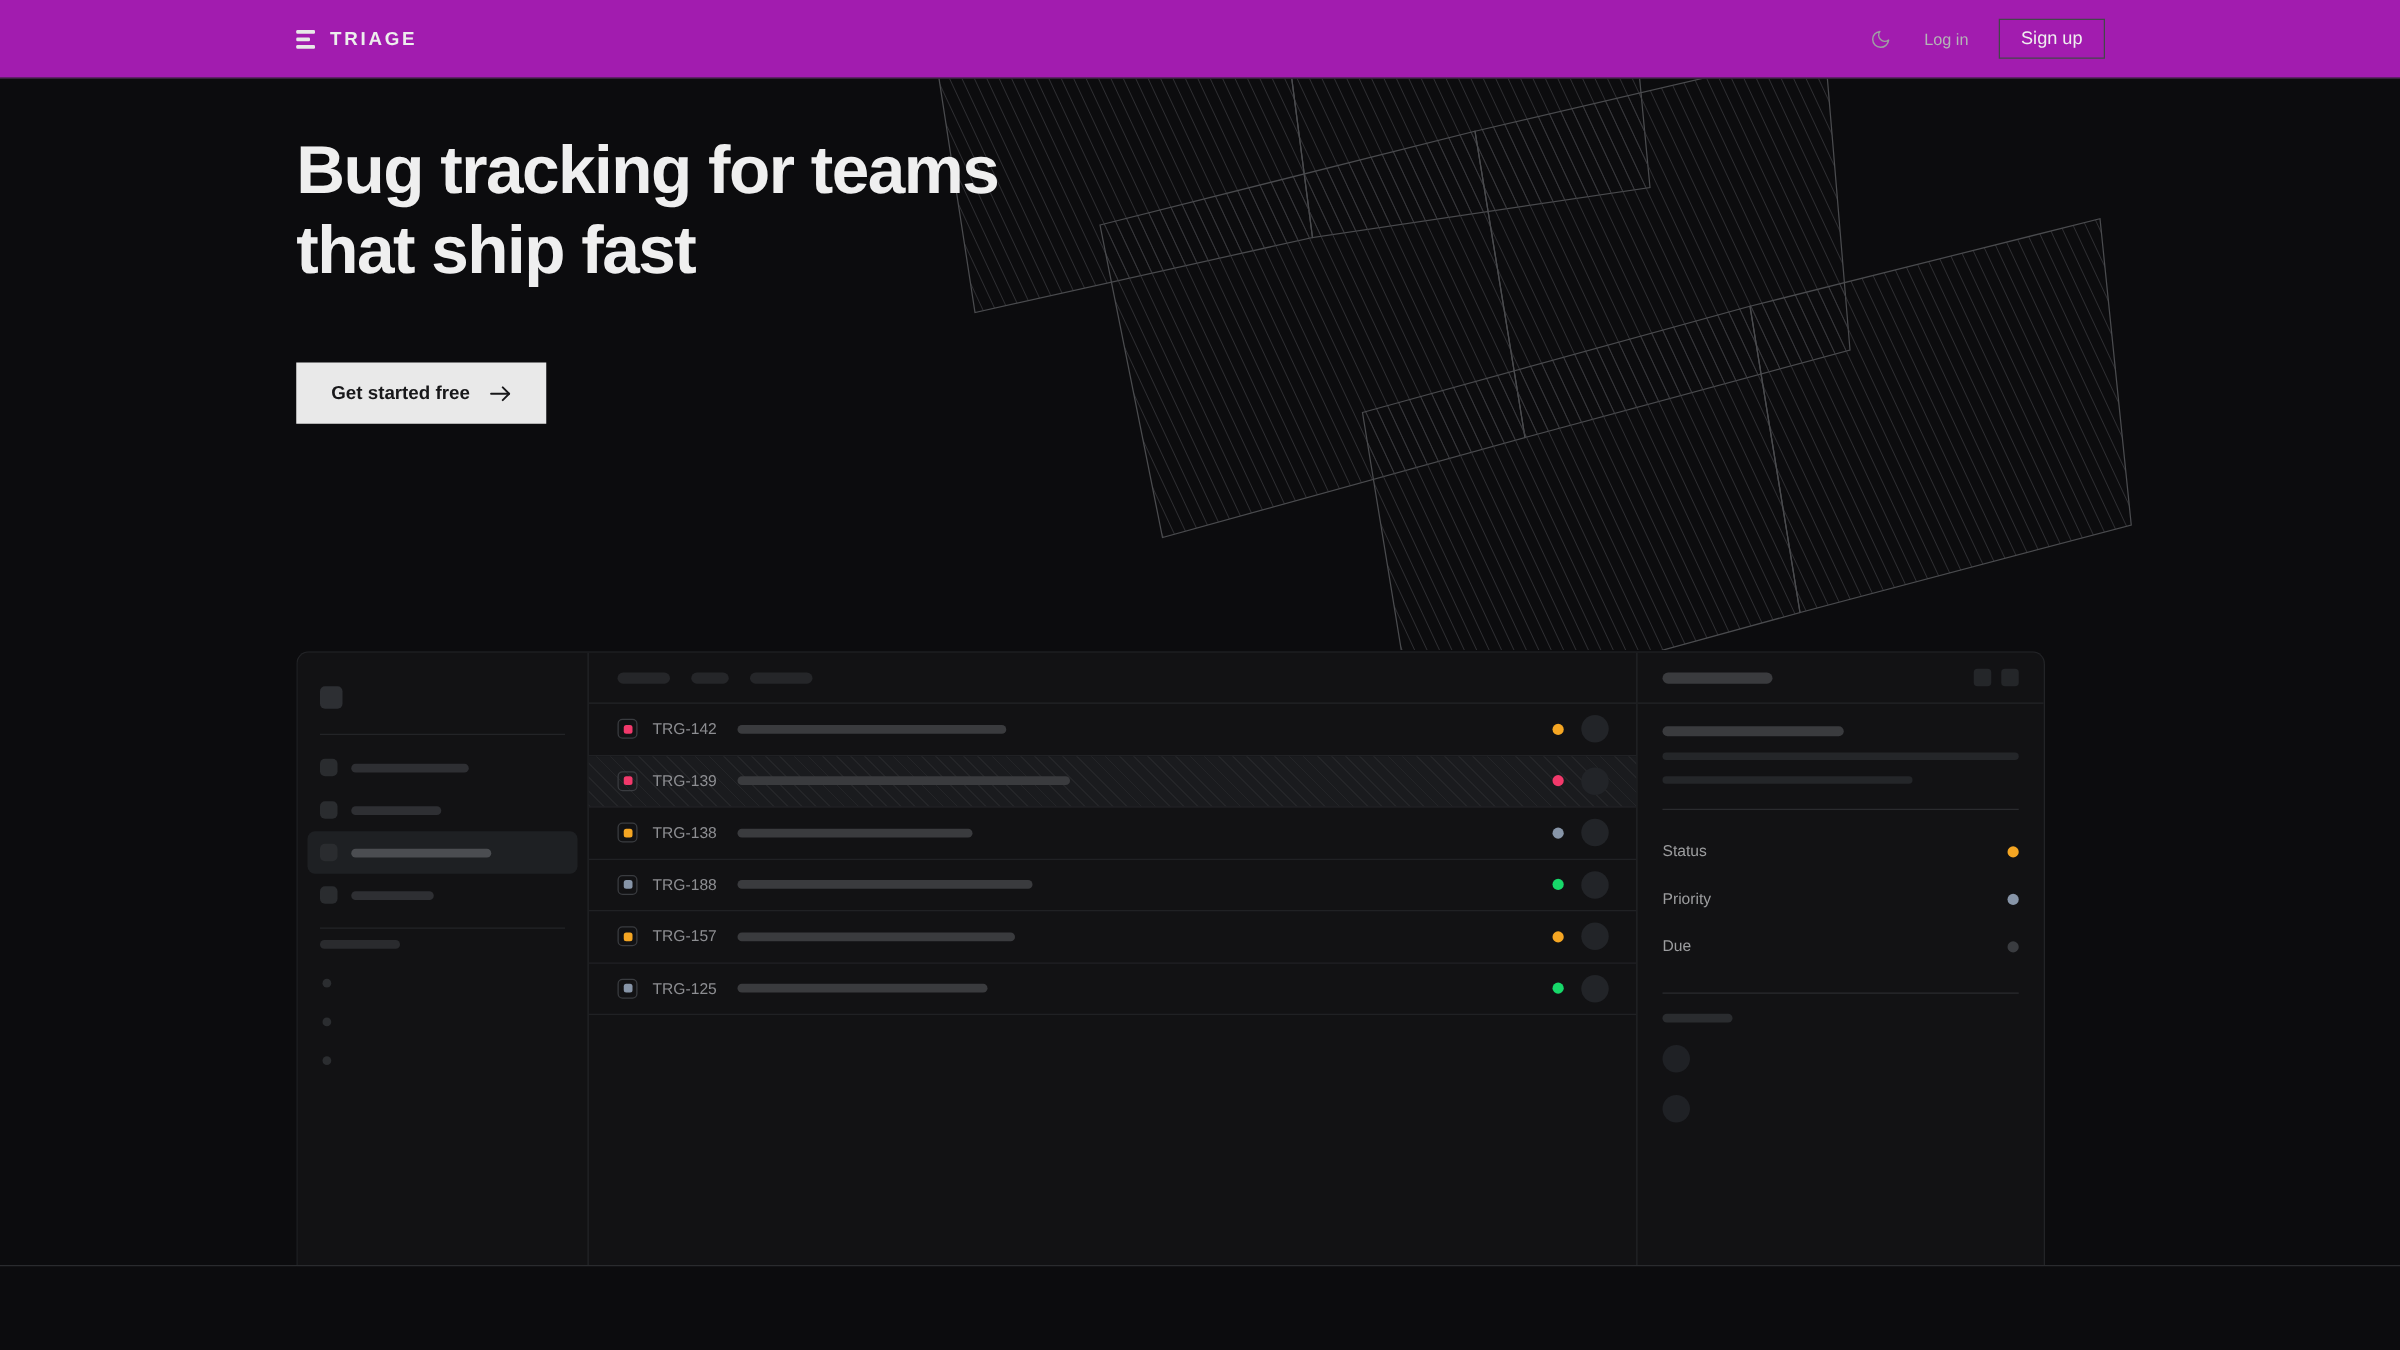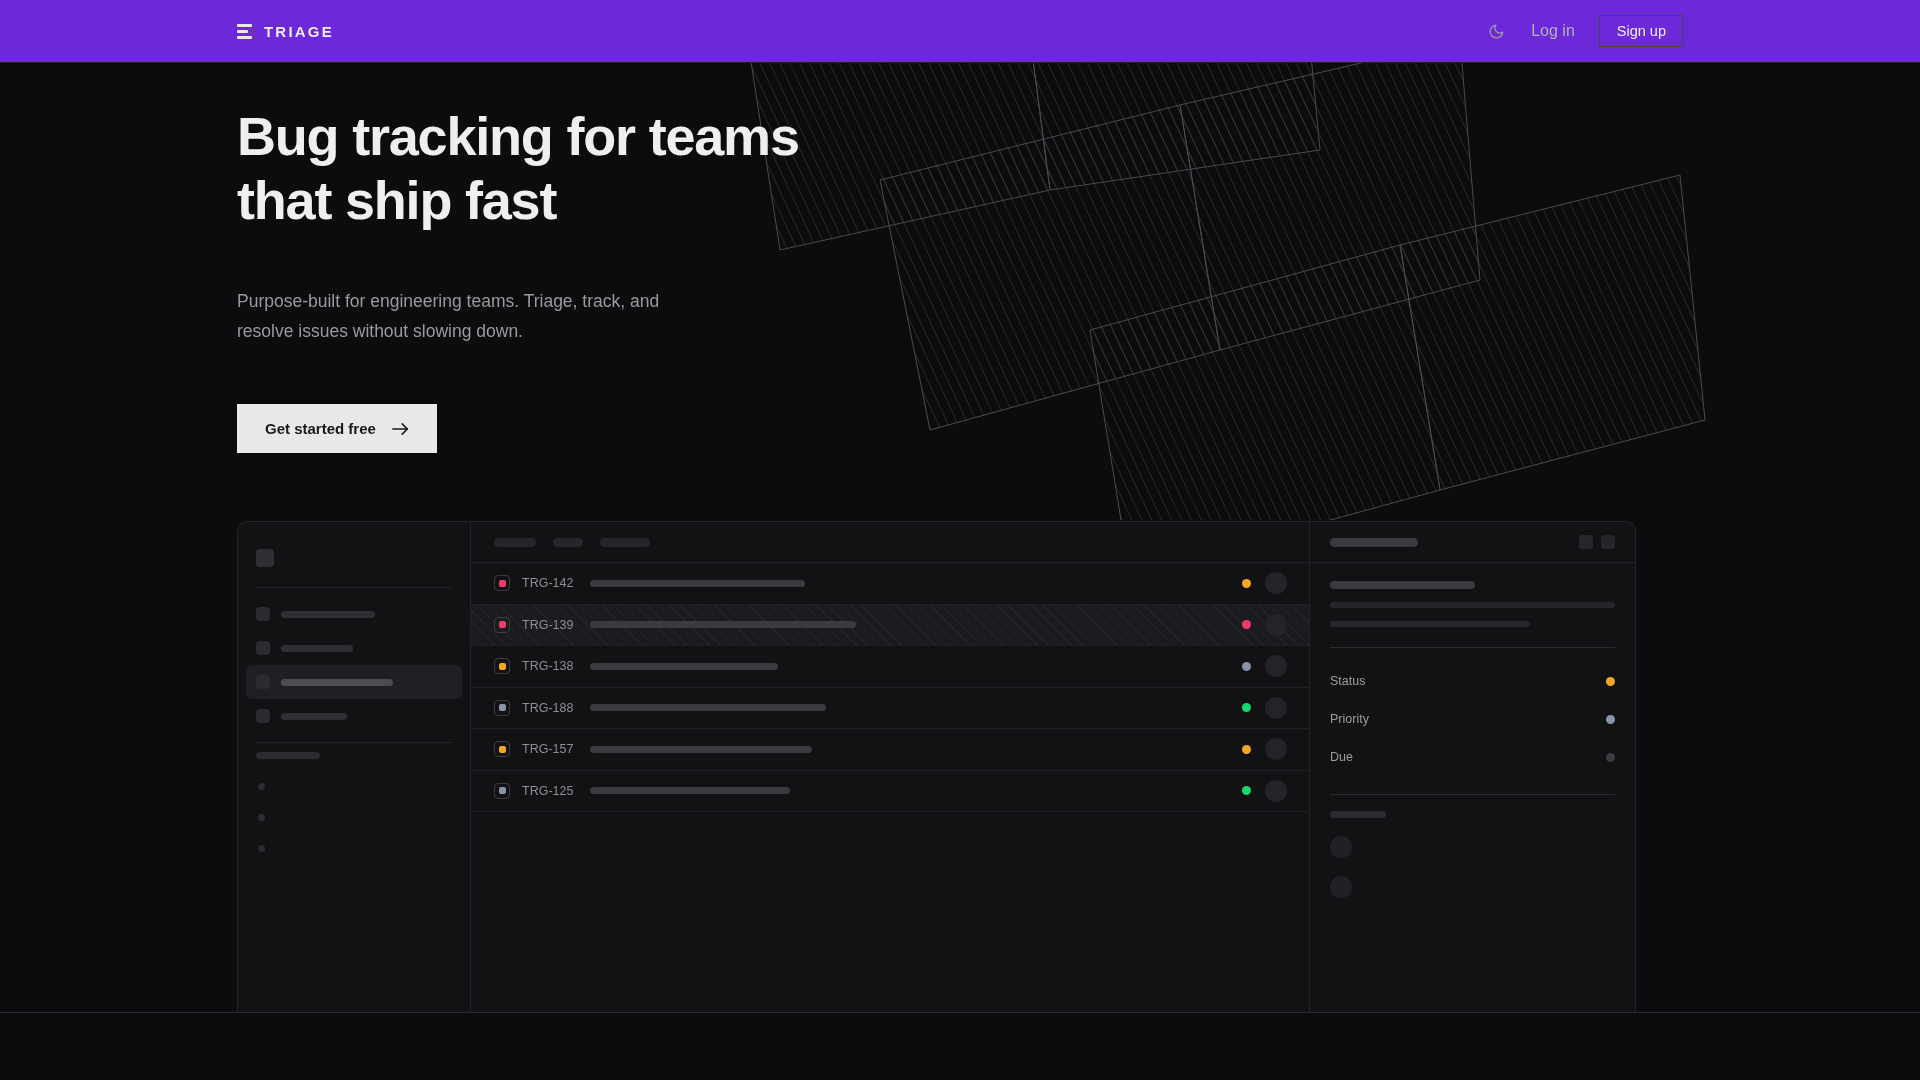--- a/index.html
+++ b/index.html
@@ -12,33 +12,33 @@
   body { position:relative; }
 
   
   .bg-art { position:absolute; top:0; right:0; width:1200px; height:520px; overflow:hidden; pointer-events:none; z-index:0; }
 
   
   .site-header {
     position:absolute; top:0; left:0; width:1920px; height:63px;
     border-bottom:1px solid #212225;
     display:flex; align-items:center; z-index:5;
-    background:#6d28d9;
+    background:#a21caf;
   }
   .brand { position:absolute; left:237px; display:flex; align-items:center; gap:12px; }
   .brand-mark { display:flex; flex-direction:column; gap:3px; width:15px; }
   .brand-mark i { display:block; height:3px; background:#E8E8E8; border-radius:1px; }
   .brand-mark i:nth-child(1){ width:15px; }
   .brand-mark i:nth-child(2){ width:11px; }
   .brand-mark i:nth-child(3){ width:15px; }
   .brand-name { color:#EDEDED; font-size:15px; font-weight:bold; letter-spacing:2.2px; }
 
   .header-right { position:absolute; right:236px; display:flex; align-items:center; gap:24px; }
   .theme-toggle { width:22px; height:22px; display:flex; align-items:center; justify-content:center; cursor:pointer; }
-  .login-link { color:#B4B4B6; font-size:16px; cursor:pointer; }
+  .login-link { color:#B4B4B6; font-size:13px; cursor:pointer; }
   .signup-btn {
     border:1px solid #44464A; background:transparent; color:#F0F0F0;
     font-size:14.5px; padding:7px 17px; cursor:pointer;
     font-family:"Liberation Sans", sans-serif;
   }
 
   
   .hero { position:absolute; left:237px; top:104px; z-index:3; }
   .hero-title {
     color:#EFEFEF; font-size:54px; line-height:64px; font-weight:bold;
@@ -149,22 +149,20 @@
       </svg>
     </span>
     <a class="login-link">Log in</a>
     <button class="signup-btn">Sign up</button>
   </div>
 </header>
 
 <section class="hero">
   <h1 class="hero-title">Bug tracking for teams
 that ship fast</h1>
-  <p class="hero-sub">Purpose-built for engineering teams. Triage, track, and
-resolve issues without slowing down.</p>
   <button class="cta-btn">
     <span>Get started free</span>
     <svg width="17" height="14" viewBox="0 0 20 14" fill="none" stroke="#18181A" stroke-width="1.8" stroke-linecap="round" stroke-linejoin="round">
       <line x1="1" y1="7" x2="18" y2="7"></line>
         <polyline points="12,1 18,7 12,13"></polyline>
     </svg>
   </button>
 </section>
 
 <div class="mockup">

